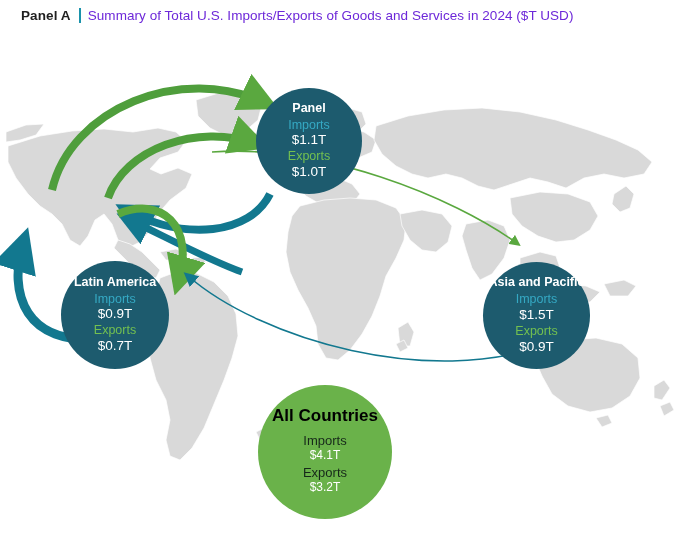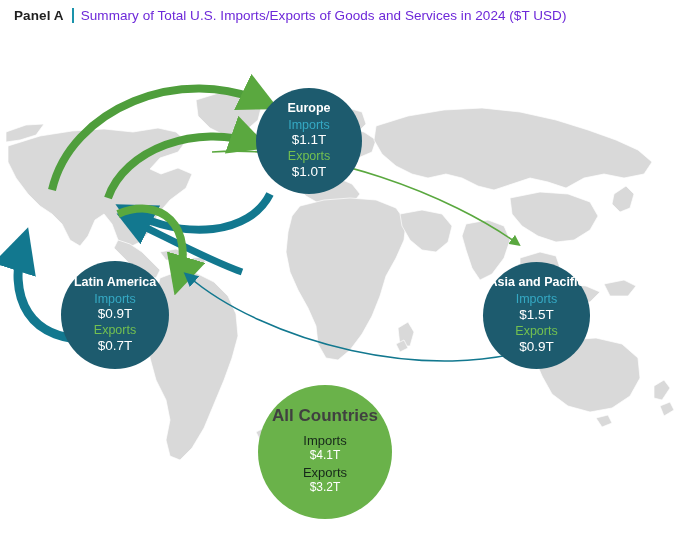--- a/index.html
+++ b/index.html
@@ -17,21 +17,21 @@
   }
 
   
   #title-bar {
     position: absolute;
     left: 0; top: 0;
     width: 688px;
     height: 30px;
     display: flex;
     align-items: center;
-    padding-left: 14px;
+    padding-left: 21px;
     box-sizing: border-box;
     white-space: nowrap;
   }
   #panel-label {
     font-size: 13.5px;
     font-weight: bold;
     color: #1f1f1f;
     letter-spacing: .1px;
   }
   #title-sep {
@@ -93,21 +93,21 @@
   .b-exp-label { font-size: 12.5px; color: #73c050; }
   .b-val {
     font-size: 13.5px;
     font-weight: normal;
     color: #ffffff;
     margin-bottom: 1px;
   }
 
   
   .bubble.green .b-title {
-    color: #404040;
+    color: #000000;
     font-size: 17px;
     margin-bottom: 6px;
     text-align: center;
   }
   .bubble.green .b-imp-label,
   .bubble.green .b-exp-label {
     color: #16281a;
     font-size: 13px;
   }
   .bubble.green .b-val {
@@ -234,21 +234,21 @@
     <path d="M100,310 C28,318 6,268 24,212" fill="none" stroke="#12788f" stroke-width="9" stroke-linecap="butt" marker-end="url(#arrow-teal)"></path>
 
     <path d="M212,124 C320,116 452,168 518,216" fill="none" stroke="#5aa83f" stroke-width="1.6" stroke-linecap="butt" marker-end="url(#arrow-green-sm)"></path>
 
     <path d="M548,316 C430,360 262,312 188,248" fill="none" stroke="#12788f" stroke-width="1.6" stroke-linecap="butt" marker-end="url(#arrow-teal-thin)"></path>
 
     <path d="M556,296 C560,312 548,320 524,322" fill="none" stroke="#12788f" stroke-width="6" stroke-linecap="round"></path>
   </svg>
 
   <div id="bubble-europe" class="bubble teal">
-    <div class="b-title">Europe</div>
+    <div class="b-title">Panel</div>
     <div class="b-imp-label">Imports</div>
     <div class="b-val">$1.1T</div>
     <div class="b-exp-label">Exports</div>
     <div class="b-val">$1.0T</div>
   </div>
 
   <div id="bubble-latam" class="bubble teal">
     <div class="b-title">Latin America</div>
     <div class="b-imp-label">Imports</div>
     <div class="b-val">$0.9T</div>

